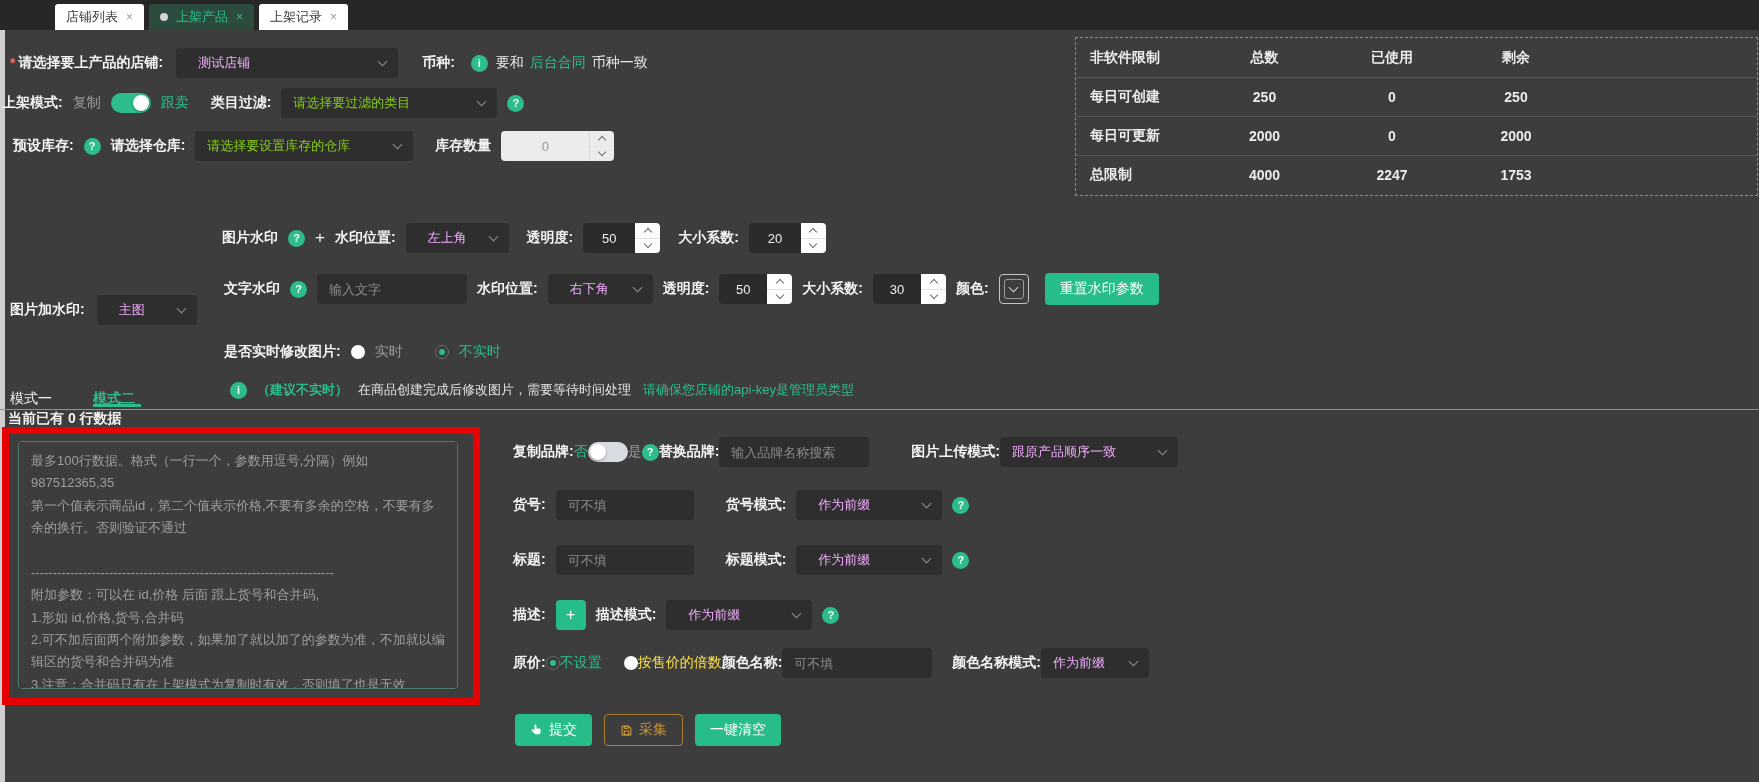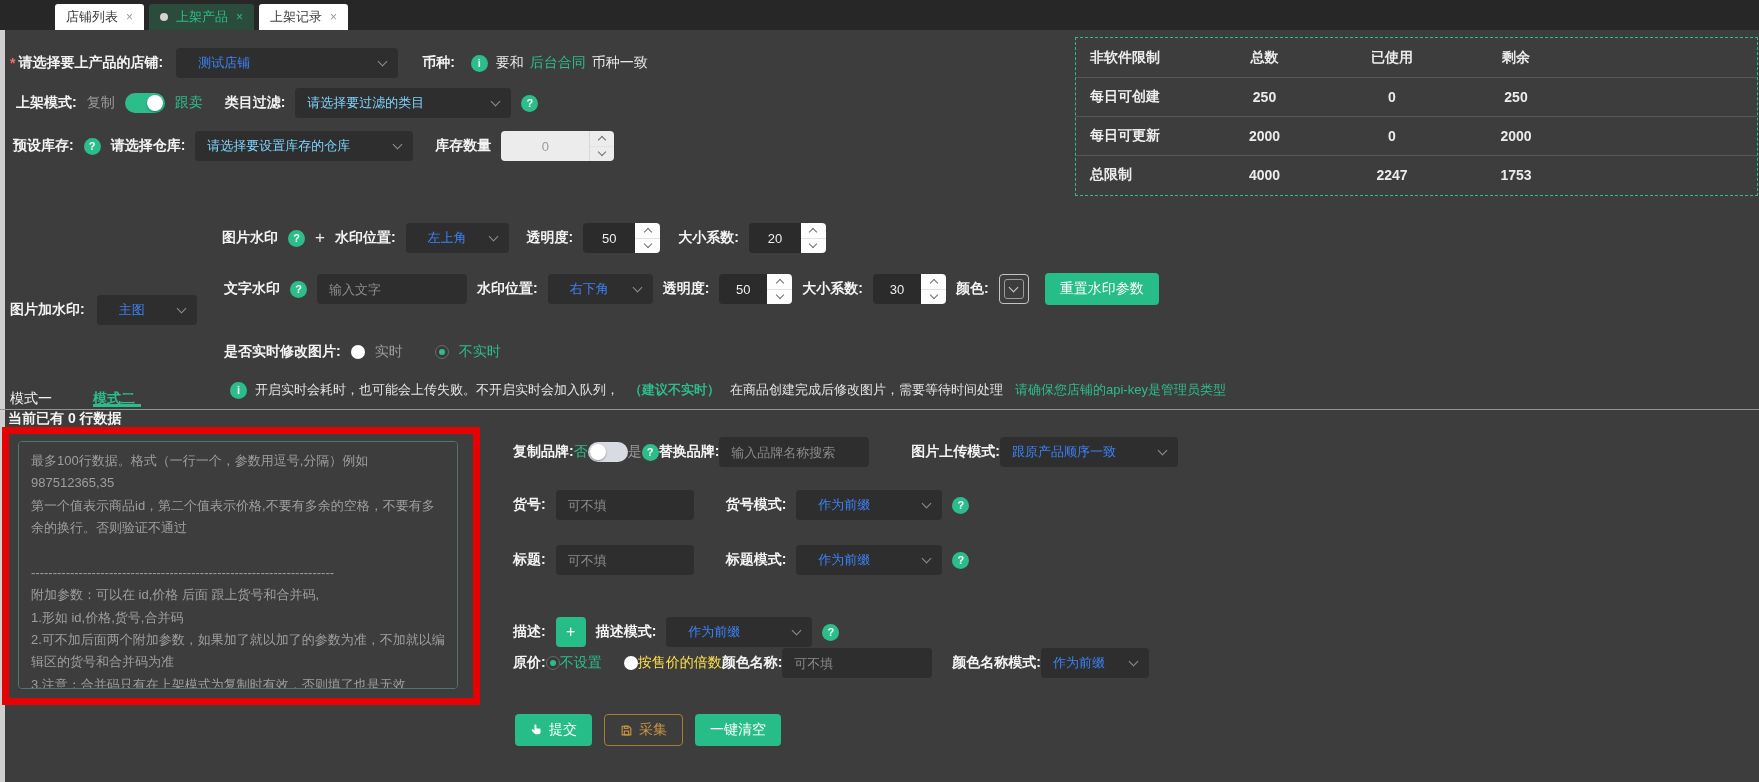--- a/index.html
+++ b/index.html
@@ -12,22 +12,22 @@
   .tab.active{background:#2b4b3d;color:#2cbd8b}
   .tab.active .x{color:#2cbd8b}
   .dot{width:8px;height:8px;border-radius:50%;background:#d3d3d3}
   .lstrip{position:absolute;left:0;top:30px;width:5px;height:752px;background:#cfcfcf}
   
   .row{position:absolute;display:flex;align-items:center;font-size:14px;white-space:nowrap}
   .lbl{font-weight:700;color:#f3f3f3}
   .dim{color:#9c9c9c}
   .grn{color:#2cbd8b}
   .ast{color:#f56c6c;font-weight:700;margin-right:3px}
-  .select{display:flex;align-items:center;justify-content:space-between;background:#2e2e2e;border-radius:4px;height:30px;padding:0 12px;font-size:13px;color:#3b82f6;cursor:pointer}
-  .select.ph{color:#7dd3fc}
+  .select{display:flex;align-items:center;justify-content:space-between;background:#2e2e2e;border-radius:4px;height:30px;padding:0 12px;font-size:13px;color:#f0abfc;cursor:pointer}
+  .select.ph{color:#84cc16}
   .select .txt{padding-left:10px}
   .chev{display:inline-block;width:7px;height:7px;border-right:1.6px solid #8f8f8f;border-bottom:1.6px solid #8f8f8f;transform:rotate(45deg);margin-top:-3px}
   .inp{background:#2e2e2e;border:none;border-radius:4px;height:30px;padding:0 12px;font-size:13px;color:#dedede;outline:none}
   .inp::placeholder{color:#8b8b8b}
   .icon-help,.icon-info{min-width:17px;width:17px;height:17px;border-radius:50%;background:#2cbd8b;color:#effff8;font-size:11px;font-weight:700;display:inline-flex;align-items:center;justify-content:center;font-style:normal}
   .toggle{width:40px;height:20px;border-radius:10px;position:relative;cursor:pointer}
   .toggle.on{background:#2cbd8b}
   .toggle.off{background:#d9dbe3}
   .knob{position:absolute;top:2px;width:16px;height:16px;border-radius:50%;background:#fff;box-shadow:0 1px 2px rgba(0,0,0,.35)}
   .toggle.on .knob{right:2px}
@@ -130,21 +130,21 @@
   <div class="lc bt">0</div>
   <div class="lc bt">2000</div>
   <div class="lc bt"></div>
   <div class="lc first bt">总限制</div>
   <div class="lc bt">4000</div>
   <div class="lc bt">2247</div>
   <div class="lc bt">1753</div>
   <div class="lc bt"></div>
 </div>
 
-<div class="row g10" style="left:16px;top:88px">
+<div class="row g10" style="left:2px;top:88px">
   <span class="lbl">上架模式:</span>
   <span class="dim">复制</span>
   <div class="toggle on">
       <span class="knob"></span>
     </div>
   <span class="grn">跟卖</span>
   <span class="lbl" style="margin-left:12px">类目过滤:</span>
   <div class="select ph" style="width:216px">
     <span>请选择要过滤的类目</span>
       <span class="chev"></span>
@@ -268,21 +268,20 @@
     </span>
   <span class="grn">不实时</span>
 </div>
 
 <span class="mtab1">模式一</span>
 <span class="mtab2">模式二</span>
 <div class="mline"></div>
 <div class="divider"></div>
 <div class="infoline">
   <i class="icon-info">i</i>
-  <span>开启实时会耗时，也可能会上传失败。不开启实时会加入队列，</span>
   <span class="grn" style="font-weight:700;margin:0 2px">（建议不实时）</span>
   <span>在商品创建完成后修改图片，需要等待时间处理</span>
   <span class="grn" style="margin-left:4px">请确保您店铺的api-key是管理员类型</span>
 </div>
 
 <div class="cnt">当前已有 0 行数据</div>
 <div class="redbox">
   <textarea class="editor" placeholder="最多100行数据。格式（一行一个，参数用逗号,分隔）例如 987512365,35
 第一个值表示商品id，第二个值表示价格,不要有多余的空格，不要有多余的换行。否则验证不通过
 
@@ -325,21 +324,21 @@
   <span class="lbl">标题:</span>
   <input class="inp" style="width: 138px;" placeholder="可不填">
   <span class="lbl" style="margin-left:22px">标题模式:</span>
   <div class="select" style="width:146px">
     <span class="txt">作为前缀</span>
       <span class="chev"></span>
   </div>
   <i class="icon-help">?</i>
 </div>
 
-<div class="row g10" style="left:513px;top:617px">
+<div class="row g10" style="left:513px;top:600px">
   <span class="lbl">描述:</span>
   <button class="btn-plus">+</button>
   <span class="lbl">描述模式:</span>
   <div class="select" style="width:146px">
     <span class="txt">作为前缀</span>
       <span class="chev"></span>
   </div>
   <i class="icon-help">?</i>
 </div>
 

